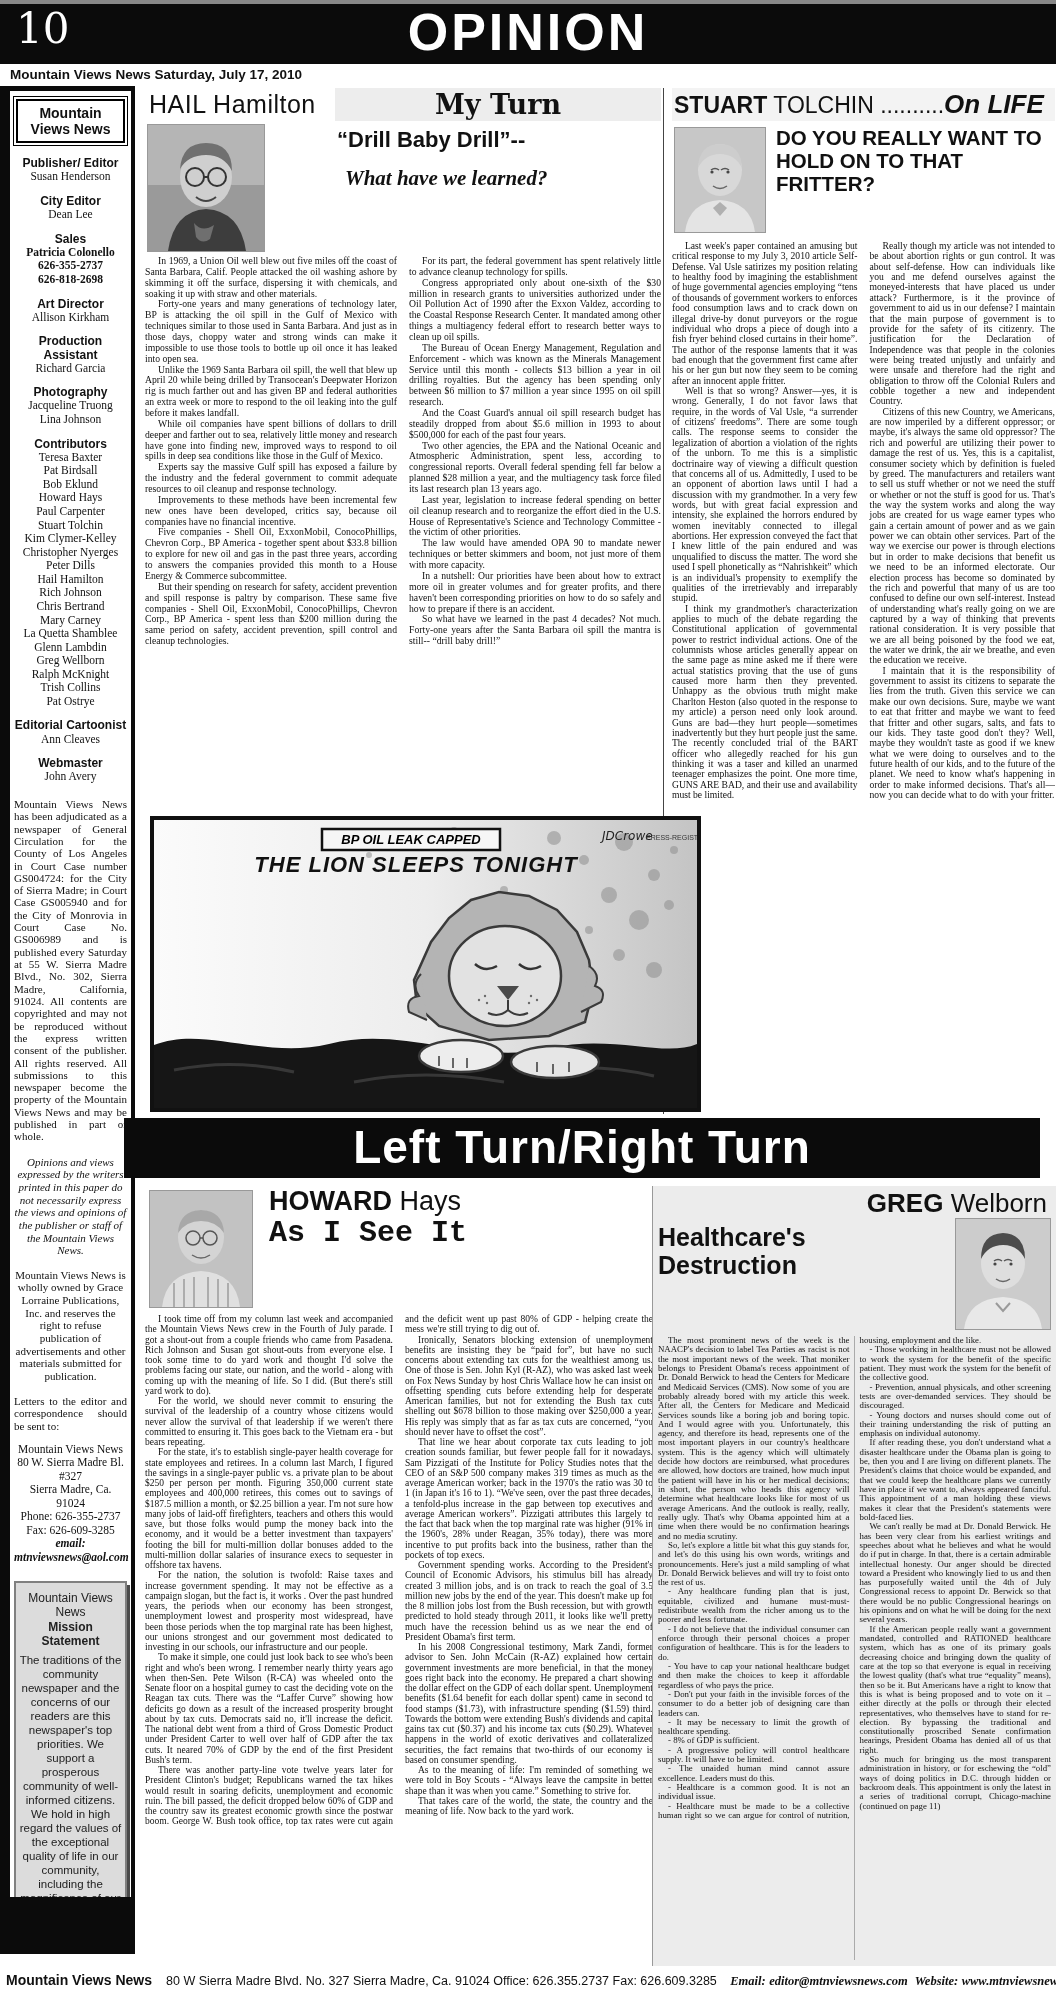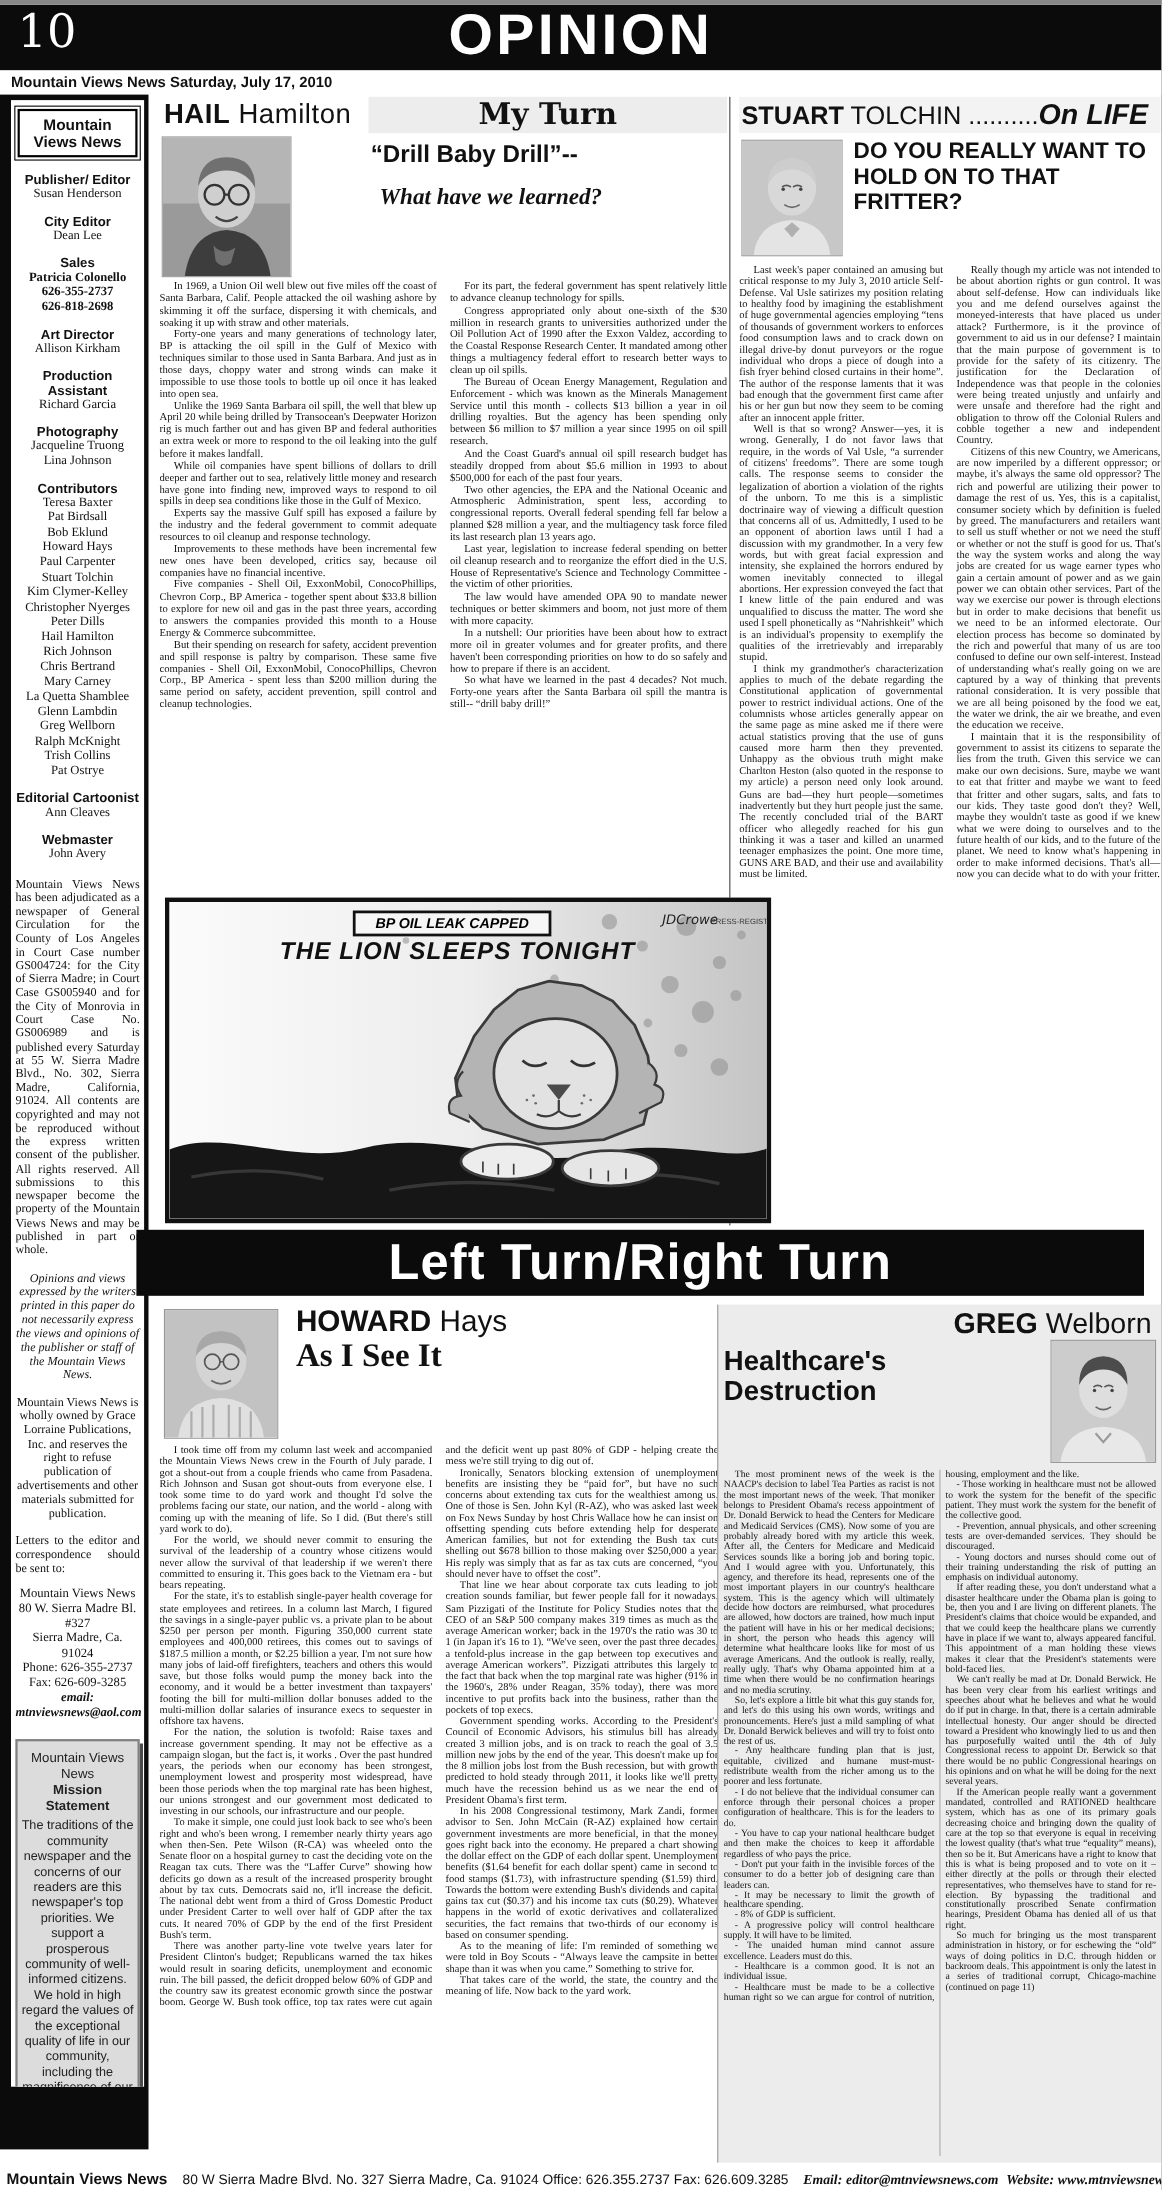--- a/index.html
+++ b/index.html
@@ -26,21 +26,21 @@
 .mission{margin-top:16px;background:#dcdcdc;border:2px solid #808080;box-shadow:3px 4px 0 #4a4a4a;padding:8px 2px;font-family:"Liberation Sans",sans-serif;text-align:center;font-size:11.5px;line-height:1.22;color:#222}
 .m-t1{font-size:12px}
 .m-t2{font-weight:bold;font-size:12px;margin-bottom:4px}
 
 .cols{column-gap:12px;text-align:justify;overflow:hidden}
 .cols p{text-indent:13px;margin:0}
 .photo-frame svg{display:block}
 
 .myturn{position:absolute;left:145px;top:84px;width:516px;height:726px}
 .mt-byline{position:absolute;left:4px;top:2px;font-family:"Liberation Sans",sans-serif;font-size:25px;letter-spacing:.5px}
-.mt-byline .b{font-weight:bold}
+.mt-byline .b{font-weight:normal}
 .mt-title{position:absolute;left:190px;top:0;width:326px;height:33px;background:#ededed;text-align:center;font-family:"DejaVu Serif",serif;font-weight:bold;font-size:27px;line-height:33px}
 .mt-photo{position:absolute;left:2px;top:36px;width:118px;height:128px;border:1px solid #999}
 .mt-headline{position:absolute;left:192px;top:40px;width:324px;font-family:"Liberation Sans",sans-serif;font-weight:bold;font-size:22px;line-height:1.05}
 .mt-subhead{position:absolute;left:200px;top:78px;width:316px;font-style:italic;font-weight:bold;font-size:21px;font-family:"Liberation Serif",serif}
 .mt-body{position:absolute;left:0;top:168px;width:516px;height:556px;column-count:2;font-size:9.7px;line-height:1.12}
 
 .tolchin{position:absolute;left:663px;top:84px;width:392px;height:1026px;border-left:1px solid #444;padding-left:8px}
 .to-head{font-family:"Liberation Sans",sans-serif;font-size:23px;background:#f3f3f3;padding:1px 2px;white-space:nowrap}
 .to-head .b{font-weight:bold}
 .to-onlife{font-weight:bold;font-style:italic;font-size:26px}
@@ -50,21 +50,21 @@
 .to-body{height:884px;column-count:2;font-size:9.6px;line-height:1.08}
 
 .cartoon{position:absolute;left:150px;top:812px;width:551px;height:296px;border:4px solid #111;background:#eee}
 
 .ltrt{position:absolute;left:124px;top:1114px;width:916px;height:60px;background:#0b0b0b;color:#fff;text-align:center;font-family:"Liberation Sans",sans-serif;font-weight:bold;font-size:46px;line-height:58px;letter-spacing:1px}
 
 .hays{position:absolute;left:145px;top:1182px;width:508px;height:782px}
 .ha-photo{position:absolute;left:4px;top:4px;width:104px;height:118px;border:1px solid #999}
 .ha-byline{position:absolute;left:124px;top:0;font-family:"Liberation Sans",sans-serif;font-size:27px}
 .ha-byline .b{font-weight:bold}
-.ha-title{position:absolute;left:124px;top:30px;font-family:Liberation Serif, serif;font-weight:bold;font-size:30px}
+.ha-title{position:absolute;left:124px;top:30px;font-family:Liberation Mono, monospace;font-weight:bold;font-size:30px}
 .ha-body{position:absolute;left:0;top:128px;width:508px;height:650px;column-count:2;font-size:9.5px;line-height:1.08}
 
 .welborn{position:absolute;left:652px;top:1182px;width:404px;height:782px;background:#ececec;border-left:1px solid #999;padding:2px 5px}
 .we-byline{text-align:right;font-family:"Liberation Sans",sans-serif;font-size:26px;padding-right:4px;height:30px}
 .we-byline .b{font-weight:bold}
 .we-row{position:relative;height:118px}
 .we-headline{position:absolute;left:0;top:6px;width:292px;font-family:"Liberation Sans",sans-serif;font-weight:bold;font-size:25px;line-height:1.1}
 .we-photo{position:absolute;right:0;top:0;width:96px;height:112px;border:1px solid #999}
 .we-body{height:624px;column-count:2;column-gap:10px;column-rule:1px solid #aaa;font-size:8.8px;line-height:1.06}
 .we-body p{text-indent:10px}

